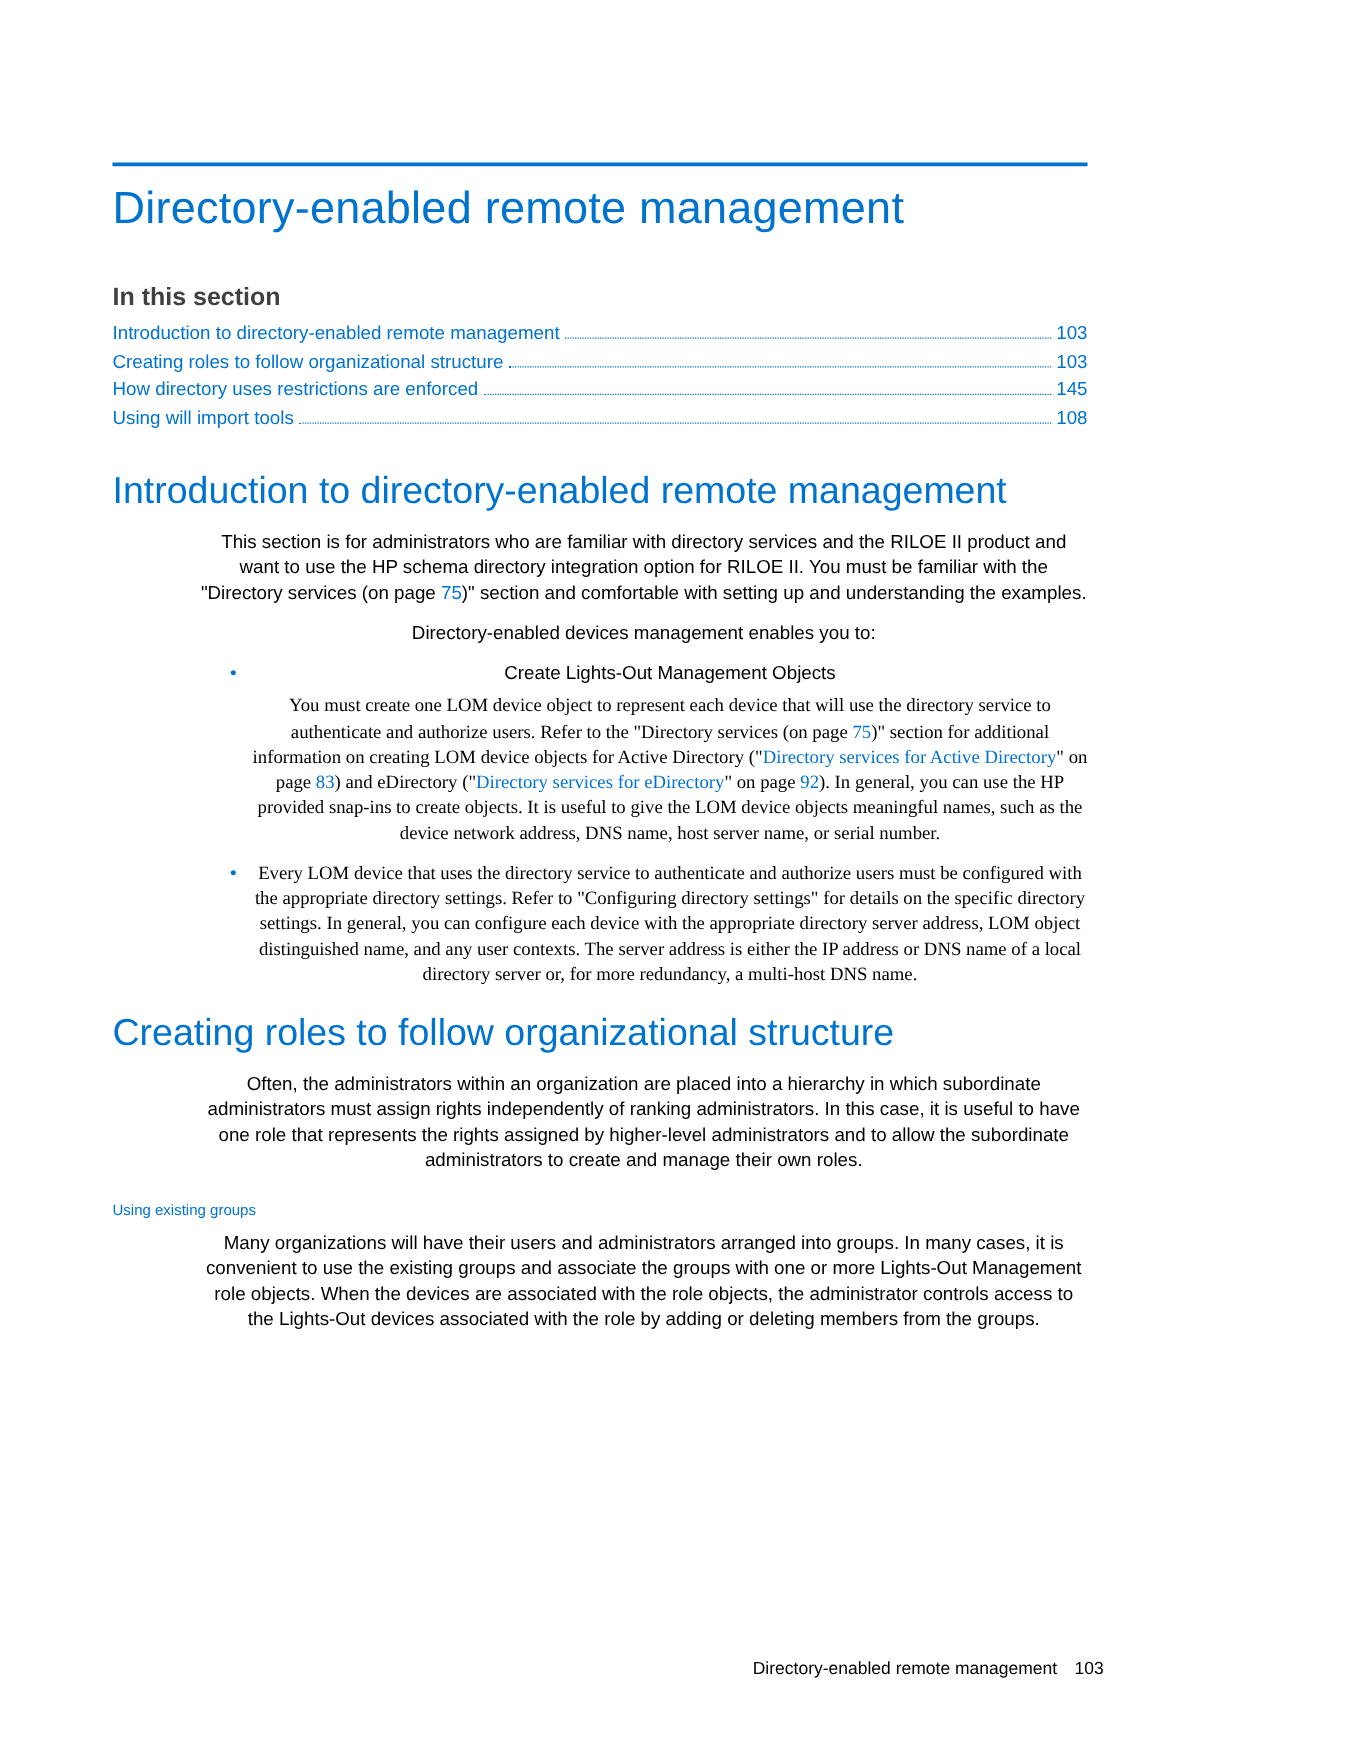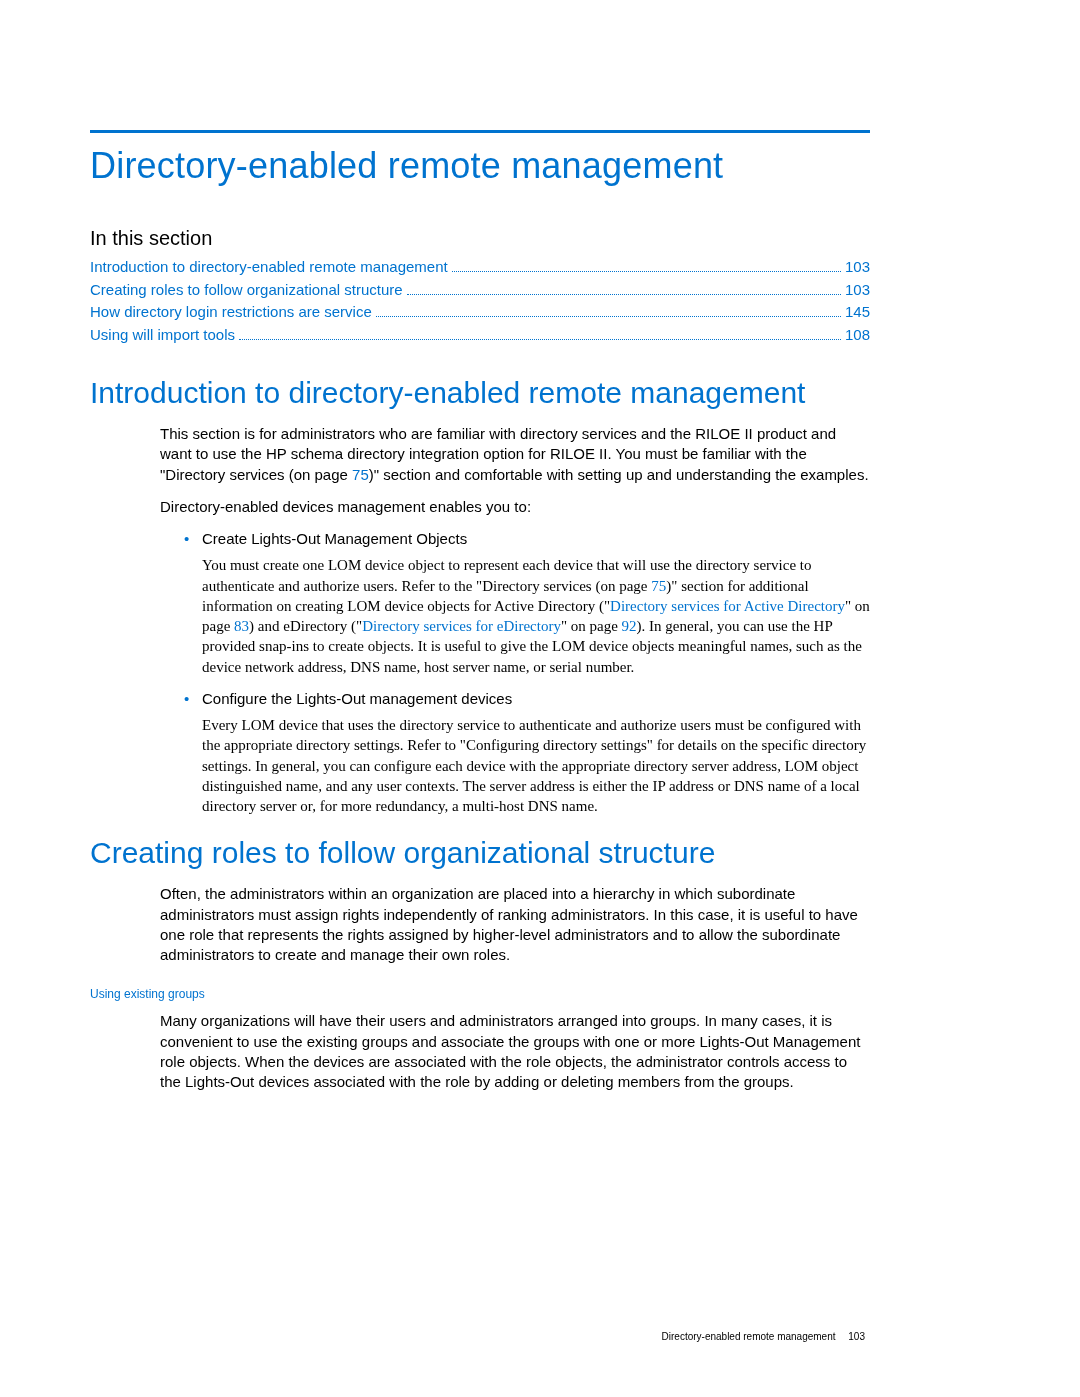--- a/index.html
+++ b/index.html
@@ -22,22 +22,22 @@
   }
   h1.page-title {
     font-size: 36px;
     font-weight: 300;
     color: #0073cf;
     margin: 0 0 40px 0;
     letter-spacing: 0.2px;
   }
   h2.section-label {
     font-size: 20px;
-    font-weight: 400;
-    color: #000000;
+    font-weight: 700;
+    color: #404040;
     margin: 0 0 6px 0;
   }
   .toc {
     font-size: 15px;
     line-height: 1.5;
     margin-bottom: 30px;
   }
   .toc-row {
     display: flex;
     align-items: baseline;
@@ -65,20 +65,21 @@
     font-size: 12px;
     font-weight: 400;
     color: #0073cf;
     margin: 22px 0 10px 0;
   }
   .body-block {
     margin-left: 70px;
     font-size: 15px;
     line-height: 1.35;
     color: #000;
+    text-align: center;
   }
   .body-block p {
     margin: 0 0 12px 0;
   }
   ul.bullets {
     list-style: none;
     padding-left: 24px;
     margin: 0;
   }
   ul.bullets > li {
@@ -99,22 +100,22 @@
   .li-para {
     margin: 0 0 10px 0;
     font-family: Liberation Serif, serif;
   }
   .link {
     color: #0073cf;
   }
   .footer {
     position: absolute;
     bottom: 55px;
-    right: 95px;
-    font-size: 10px;
+    right: 77px;
+    font-size: 14px;
     color: #000;
   }
   .footer .pg {
     margin-left: 10px;
   }
 </style>
 </head>
 <body>
 
 <div class="page">
@@ -130,21 +131,21 @@
       <span class="toc-label">Introduction to directory-enabled remote management</span>
       <span class="dots"></span>
       <span class="toc-page">103</span>
     </div>
     <div class="toc-row">
       <span class="toc-label">Creating roles to follow organizational structure</span>
       <span class="dots"></span>
       <span class="toc-page">103</span>
     </div>
     <div class="toc-row">
-      <span class="toc-label">How directory login restrictions are service</span>
+      <span class="toc-label">How directory uses restrictions are enforced</span>
       <span class="dots"></span>
       <span class="toc-page">145</span>
     </div>
     <div class="toc-row">
       <span class="toc-label">Using will import tools</span>
       <span class="dots"></span>
       <span class="toc-page">108</span>
     </div>
   </div>
 
@@ -157,21 +158,20 @@
     <p>Directory-enabled devices management enables you to:</p>
 
     <ul class="bullets">
       <li>
         <div class="li-title">Create Lights-Out Management Objects</div>
         <div class="li-para">
           <span>You must create one LOM device object to represent each device that will use the directory service to authenticate and authorize users. Refer to the "Directory services (on page </span><span class="link">75</span><span>)" section for additional information on creating LOM device objects for Active Directory ("</span><span class="link">Directory services for Active Directory</span><span>" on page </span><span class="link">83</span><span>) and eDirectory ("</span><span class="link">Directory services for eDirectory</span><span>" on page </span><span class="link">92</span><span>). In general, you can use the HP provided snap-ins to create objects. It is useful to give the LOM device objects meaningful names, such as the device network address, DNS name, host server name, or serial number.</span>
         </div>
       </li>
       <li>
-        <div class="li-title">Configure the Lights-Out management devices</div>
         <div class="li-para">Every LOM device that uses the directory service to authenticate and authorize users must be configured with the appropriate directory settings. Refer to "Configuring directory settings" for details on the specific directory settings. In general, you can configure each device with the appropriate directory server address, LOM object distinguished name, and any user contexts. The server address is either the IP address or DNS name of a local directory server or, for more redundancy, a multi-host DNS name.</div>
       </li>
     </ul>
   </div>
 
   <h2 class="hx">Creating roles to follow organizational structure</h2>
 
   <div class="body-block">
     <p>Often, the administrators within an organization are placed into a hierarchy in which subordinate administrators must assign rights independently of ranking administrators. In this case, it is useful to have one role that represents the rights assigned by higher-level administrators and to allow the subordinate administrators to create and manage their own roles.</p>
   </div>

